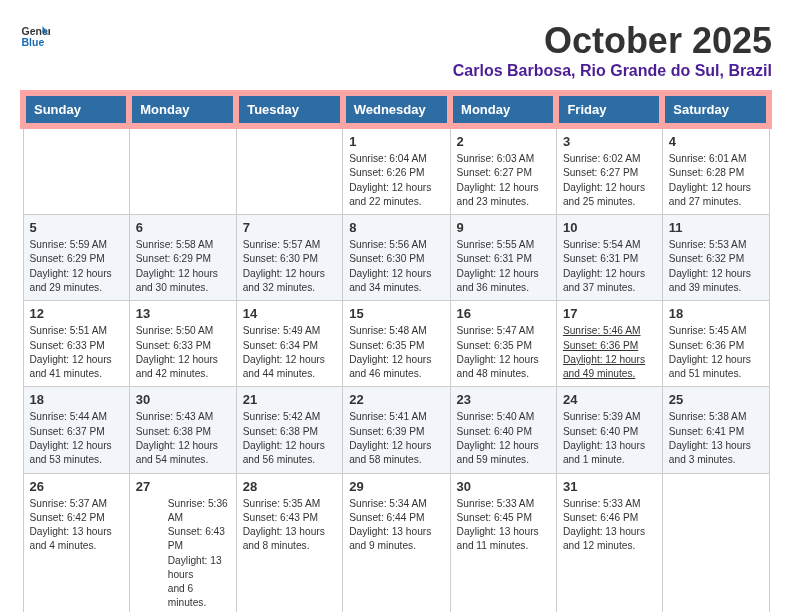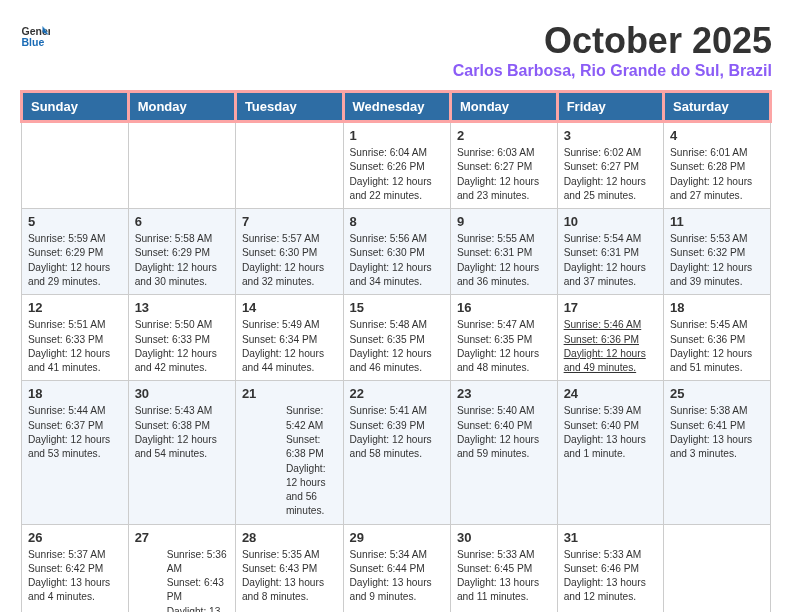--- a/index.html
+++ b/index.html
@@ -30,35 +30,35 @@
     .title-section {
       text-align: right;
     }
     .month-title {
       font-size: 36px;
       font-weight: bold;
       color: #333;
     }
     .subtitle {
       font-size: 16px;
-      color: #8b5cf6;
+      color: #4c1d95;
       font-weight: bold;
     }
     .calendar {
       width: 100%;
       border-collapse: collapse;
       border: 1px solid #ccc;
     }
     .calendar th {
       background-color: #2e6da4;
       color: white;
       text-align: left;
       padding: 6px 8px;
       font-size: 13px;
-      border: 3px solid #fca5a5;
+      border: 6px solid #fca5a5;
     }
     .calendar td {
       vertical-align: top;
       padding: 5px 6px;
       border: 1px solid #ccc;
       font-size: 10.5px;
       color: #333;
       width: 108px;
       min-height: 80px;
       background: #fff;
@@ -258,21 +258,21 @@
         </td>
         <td>
           <span class="day-number">30</span>
           <div class="day-info" style="white-space: pre-line;">Sunrise: 5:43 AM
 Sunset: 6:38 PM
 Daylight: 12 hours
 and 54 minutes.</div>
         </td>
         <td>
           <span class="day-number">21</span>
-          <div class="day-info" style="white-space: pre-line; margin-left: 44px;">Sunrise: 5:42 AM
+          <div class="day-info" style="white-space: pre-line;">Sunrise: 5:42 AM
 Sunset: 6:38 PM
 Daylight: 12 hours
 and 56 minutes.</div>
         </td>
         <td>
           <span class="day-number">22</span>
           <div class="day-info" style="white-space: pre-line;">Sunrise: 5:41 AM
 Sunset: 6:39 PM
 Daylight: 12 hours
 and 58 minutes.</div>

